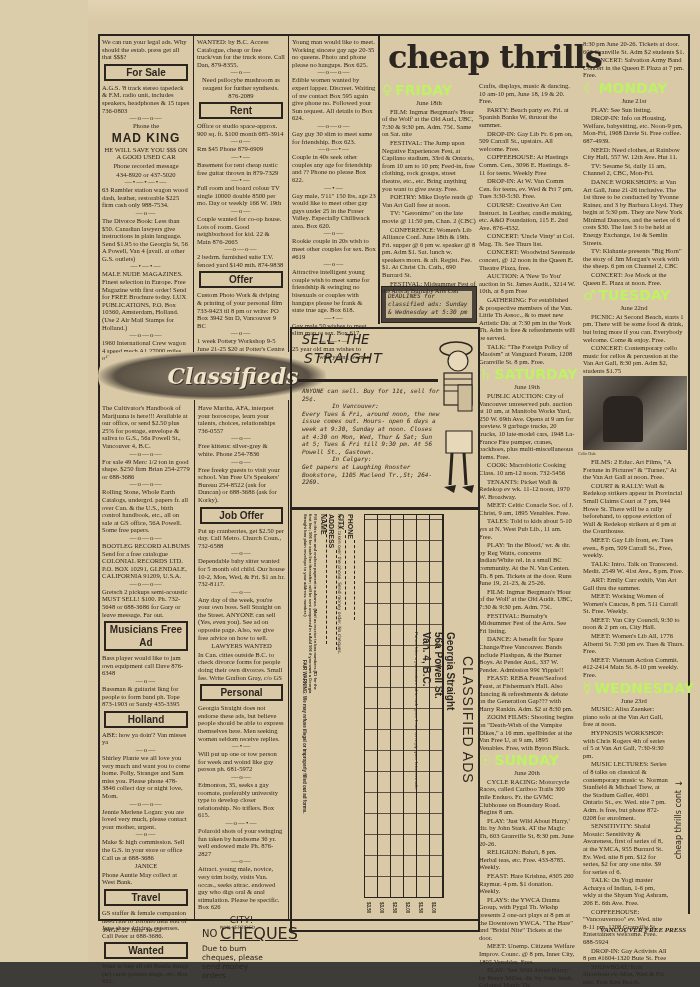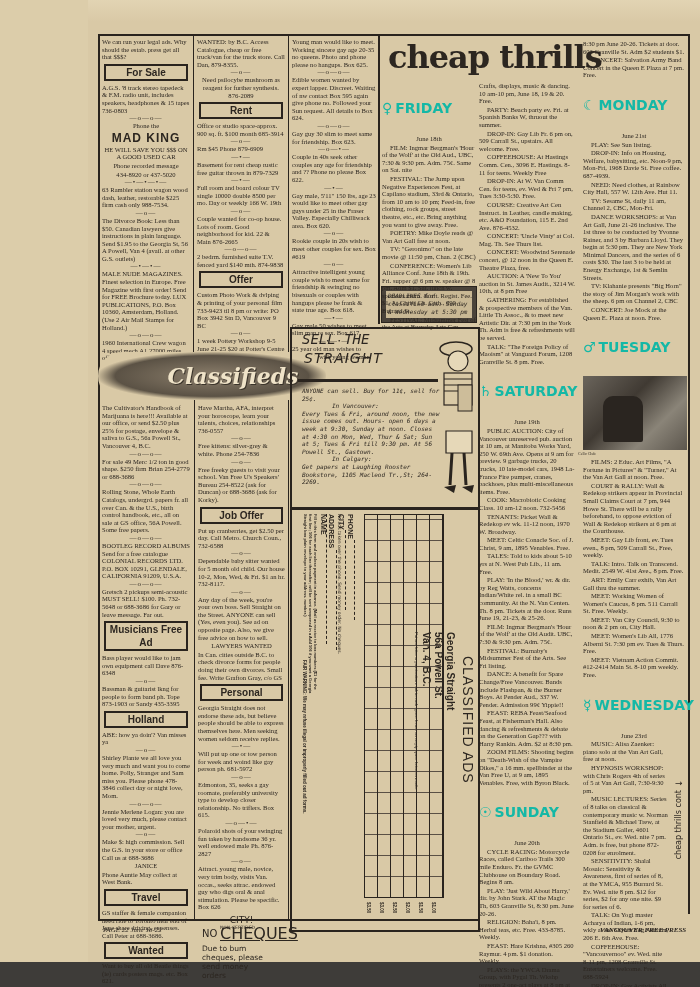--- a/index.html
+++ b/index.html
@@ -8,21 +8,21 @@
   .paper:before{content:"";position:absolute;left:0;top:0;right:0;height:22px;background:linear-gradient(#e2d4b3,#d9c9a6);}
   .bottomband{position:absolute;left:0;top:962px;width:700px;height:25px;background:#3e3c39;}
   .leftband{position:absolute;left:0;top:0;width:88px;height:962px;background:#dccdaa;}
   .col{position:absolute;font-size:6.6px;line-height:7.6px;color:#2c2620;}
   .col p{margin:0 0 1px 0;}
   .sep{height:7px;text-align:center;font-size:7px;line-height:7px;color:#2c2620;letter-spacing:1px;overflow:hidden;white-space:nowrap;}
   .hbox{border:2px solid #2a241e;margin:3px 2px;text-align:center;font-family:"Liberation Sans",sans-serif;font-weight:bold;font-size:10px;line-height:13px;padding:0;}
   .rule{position:absolute;background:#2a241e;}
   .center{text-align:center;}
   .title{position:absolute;left:388px;top:38px;font-family:"DejaVu Serif",serif;font-size:32px;font-weight:bold;letter-spacing:-1px;color:#2c2620;text-align:center;}
-  .day{font-family:"DejaVu Sans",sans-serif;font-weight:bold;font-size:14px;line-height:17px;color:#14b8a6;margin:18px 0;}
+  .day{font-family:"DejaVu Sans",sans-serif;font-weight:bold;font-size:14px;line-height:17px;color:#bef264;margin:0 0;}
   .day .sym{font-size:14px;margin-right:3px;}
   .date{text-align:center;}
   .ind{text-indent:8px;}
   .logo{position:absolute;left:98px;top:352px;width:186px;height:48px;border-radius:24px;background:radial-gradient(ellipse at center,#8c7f6c 0%,#5b5245 60%,#d9c9a6 72%);display:flex;align-items:center;justify-content:center;font-family:"DejaVu Serif",serif;font-style:italic;font-weight:bold;font-size:22px;color:#efe3c8;text-shadow:1px 1px 0 #3a332a;padding-left:42px;}
   .sellbox{position:absolute;left:290px;top:327px;width:186px;height:178px;border:2px solid #2a241e;}
   .sell-title{position:absolute;left:10px;top:4px;font-family:"DejaVu Sans Mono",monospace;font-size:14px;line-height:13px;color:#2c2620;font-style:italic;}
   .sell-title2{position:absolute;left:12px;top:18px;font-family:"DejaVu Sans",sans-serif;font-size:14px;line-height:22px;color:#2c2620;font-style:italic;letter-spacing:1px;}
   .sell-text{position:absolute;left:10px;top:58px;width:138px;font-family:"DejaVu Sans Mono",monospace;font-style:italic;font-size:6px;line-height:7.6px;color:#2c2620;}
   .newsboy{position:absolute;left:140px;top:6px;width:44px;height:166px;}
   .form{position:absolute;left:290px;top:508px;width:186px;height:420px;border:2px solid #2a241e;overflow:hidden;}

